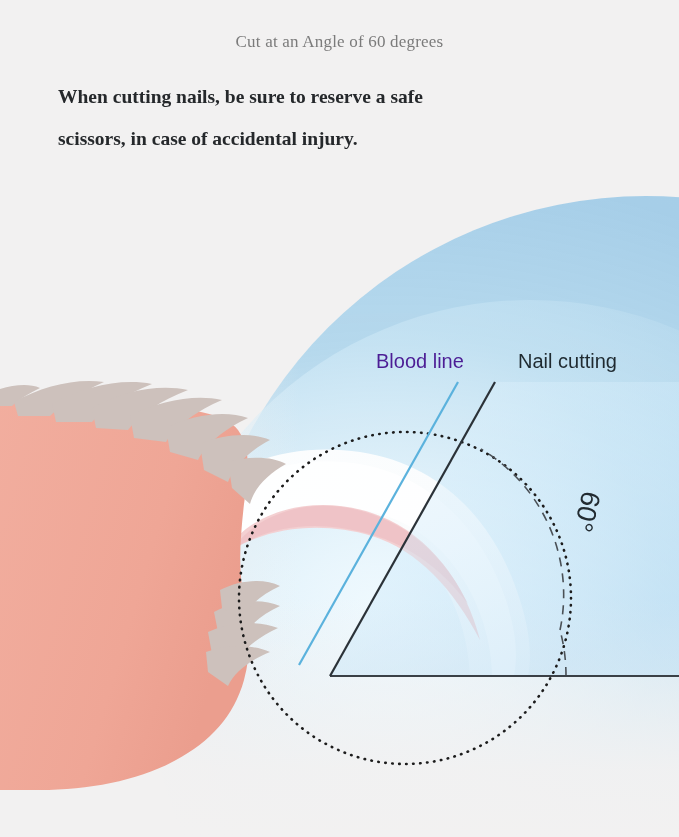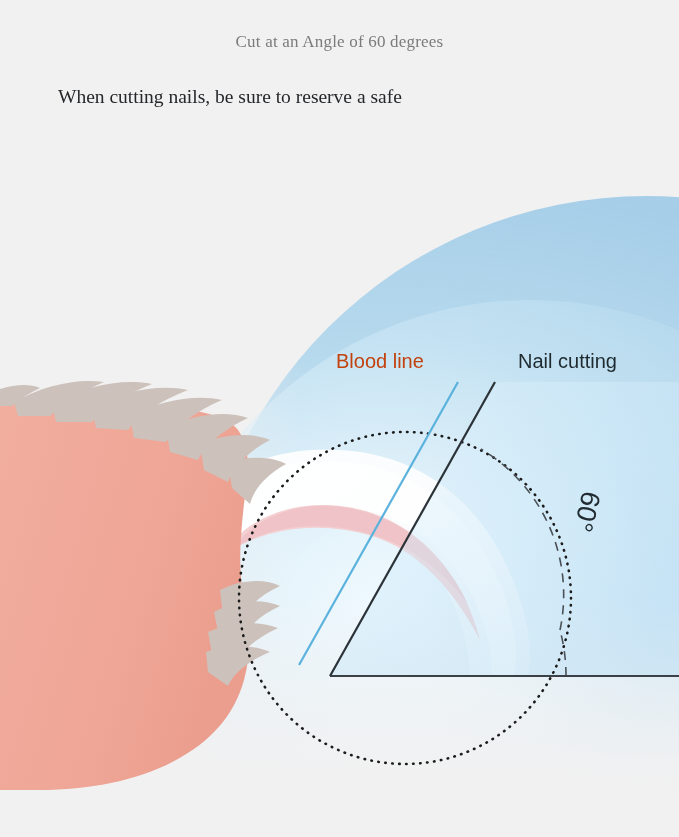--- a/index.html
+++ b/index.html
@@ -103,42 +103,42 @@
     padding: 0 48px;
   }
   .body-copy {
     font-family: "Liberation Serif", serif;
     font-size: 19.5px;
     line-height: 42px;
     color: #25282b;
     margin-top: 24px;
     padding: 0 56px 0 58px;
   }
-  .body-copy p { margin: 0; }
+  .body-copy p { margin: 0; font-weight: bold; }
 
   
   .diagram {
     position: absolute;
     left: 0;
     top: 0;
     width: 679px;
     height: 837px;
     z-index: 5;
   }
   .legend {
     position: absolute;
     z-index: 7;
     font-family: "Liberation Sans", sans-serif;
     font-size: 20px;
     white-space: nowrap;
   }
   .legend-blood {
-    left: 336px;
+    left: 376px;
     top: 350px;
-    color: #c2410c;
+    color: #4c1d95;
   }
   .legend-nail {
     left: 482px;
     top: 350px;
     color: #1f2a30;
     margin-left: 36px;
   }
   .angle-label {
     position: absolute;
     left: 566px;
@@ -239,16 +239,17 @@
   <div class="bg-bottom-fade"></div>
 
   <div class="legend legend-blood">Blood line</div>
   <div class="legend legend-nail">Nail cutting</div>
   <div class="angle-label">60°</div>
 
   <div class="text-wrap">
     <div class="eyebrow">Cut at an Angle of 60 degrees</div>
     <div class="body-copy">
       <p>When cutting nails, be sure to reserve a safe</p>
+      <p>scissors, in case of accidental injury.</p>
     </div>
   </div>
 
 </div>
 
 </body></html>

